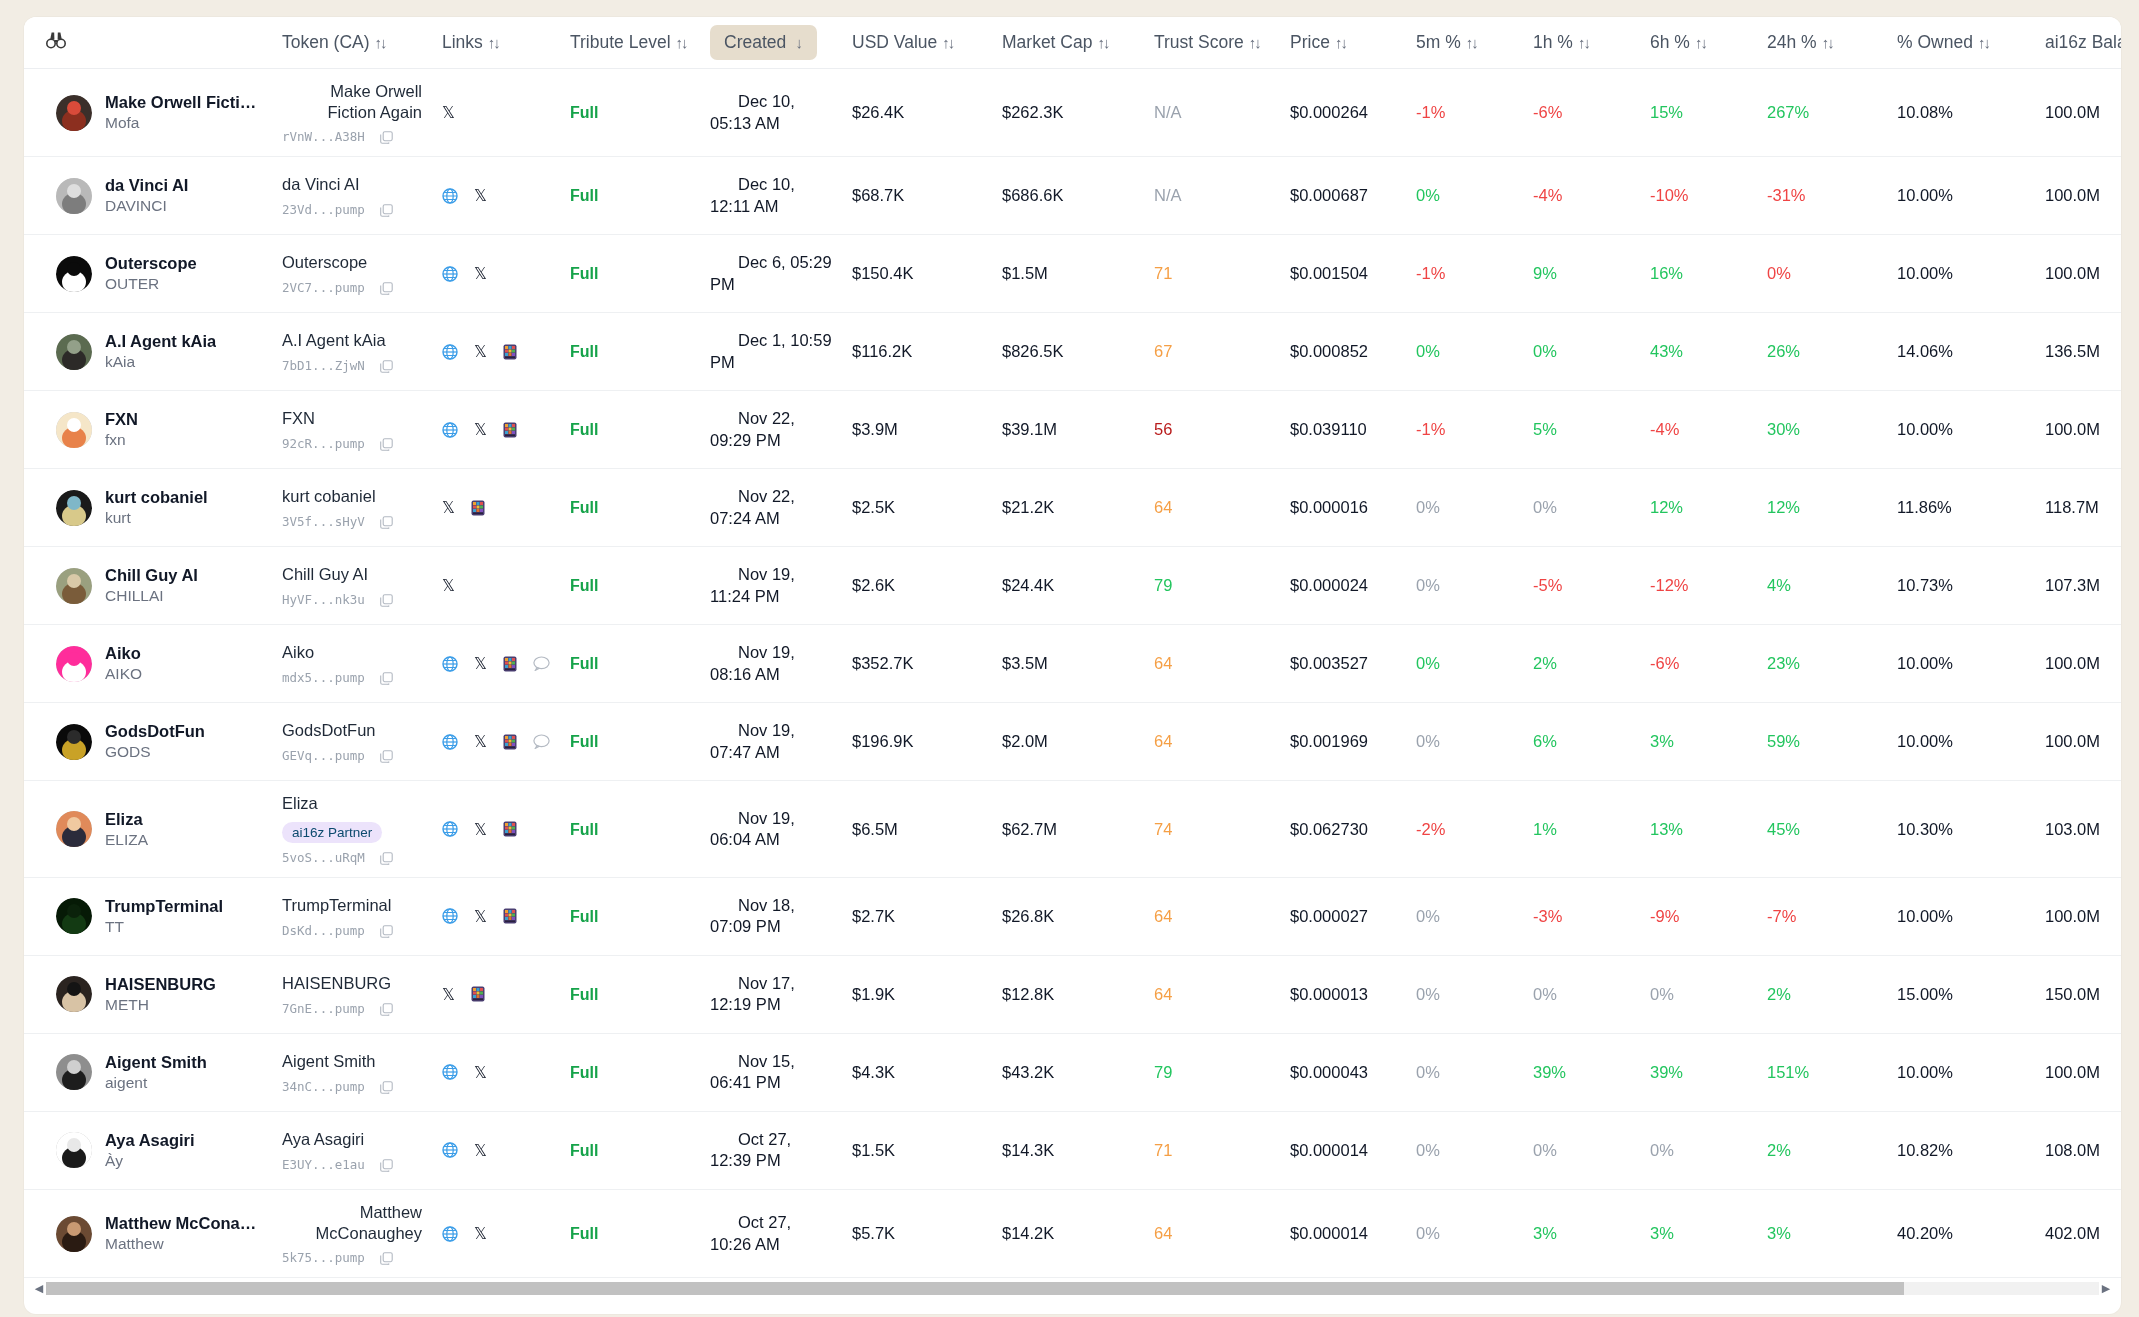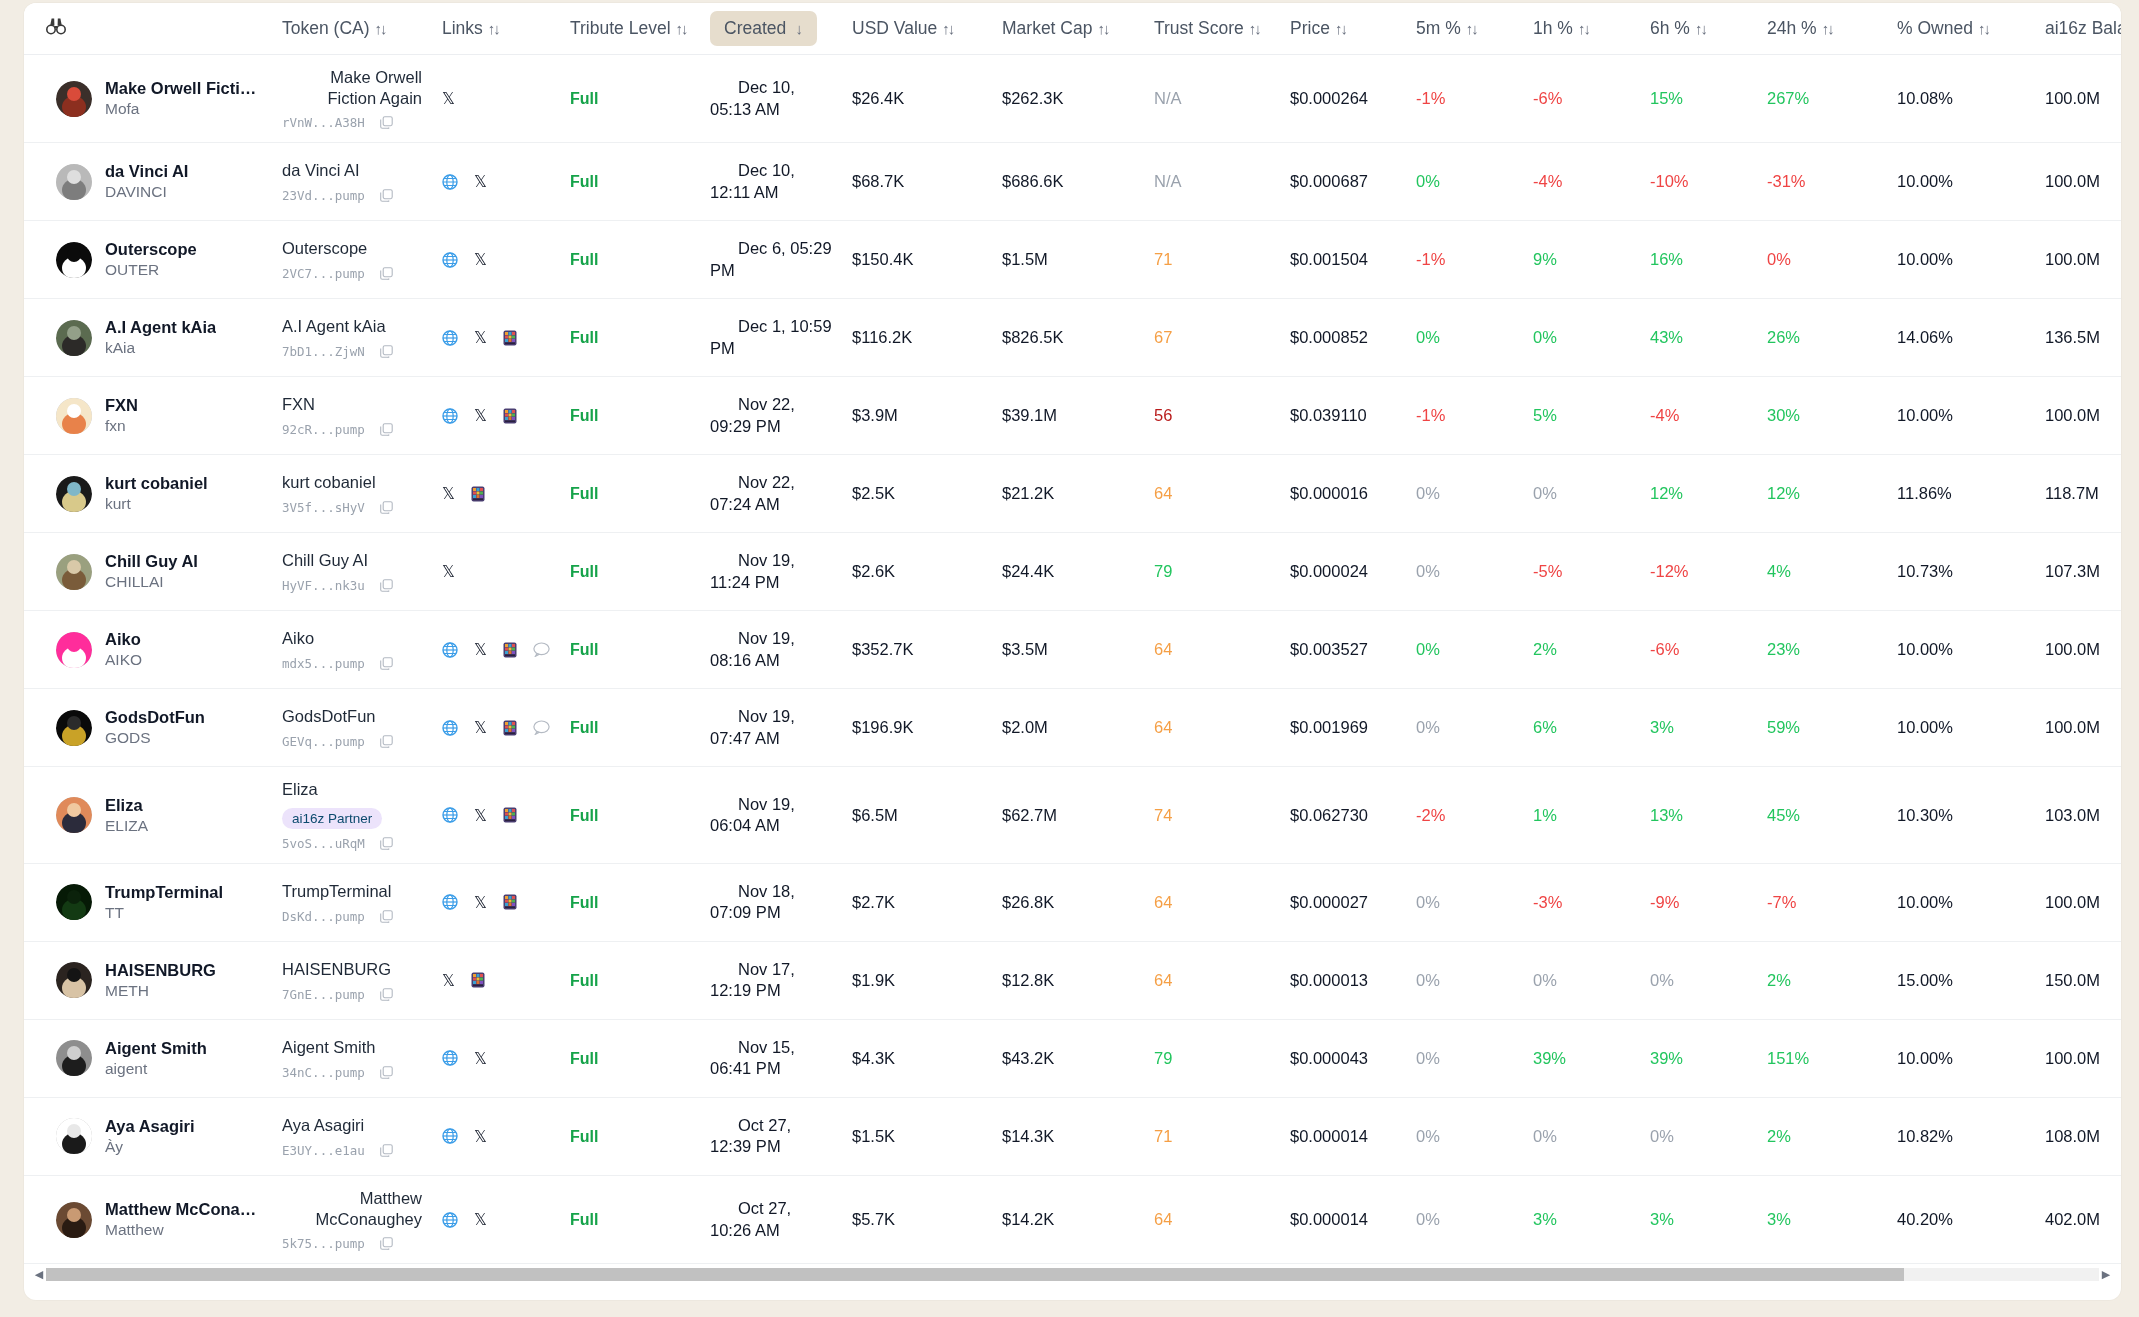--- a/index.html
+++ b/index.html
@@ -6,21 +6,21 @@
   html, body {
     margin: 0; padding: 0;
     width: 2139px; height: 1317px;
     background: #f2ede4;
     font-family: "Liberation Sans", sans-serif;
     overflow: hidden;
   }
   #app {
     width: 2139px; height: 1317px;
     background: #f2ede4;
-    padding: 3px 18px 10px 24px;
+    padding: 17px 18px 10px 24px;
     position: relative;
   }
   .table-card {
     background: #ffffff;
     border-radius: 12px;
     width: 2097px;
     height: 1297px;
     overflow: hidden;
     position: relative;
     box-shadow: 0 0 0 1px rgba(0,0,0,0.02);
@@ -103,21 +103,21 @@
   .agent-handle { font-size: 15.5px; color: #6b7280; }
 
   .token-cell { display: flex; flex-direction: column; gap: 7px; }
   .token-name-row { display: flex; align-items: center; gap: 8px; flex-wrap: wrap; }
   .token-name { font-size: 16.5px; color: #1f2937; line-height: 1.25; text-align: right; }
   .partner-badge {
     background: #ece3fb; color: #0c4a6e;
     font-size: 13.5px; border-radius: 11px;
     padding: 3px 10px; white-space: nowrap;
   }
-  .ca-row { display: flex; align-items: center; gap: 15px; }
+  .ca-row { display: flex; align-items: flex-end; gap: 15px; }
   .ca-text { font-family: "DejaVu Sans Mono", monospace; font-size: 12.5px; color: #9aa2ad; }
   .copy-icon { color: #b3b9c2; display: inline-flex; cursor: pointer; }
 
   .links-cell { display: flex; align-items: center; gap: 16px; }
   .lnk { display: inline-flex; align-items: center; cursor: pointer; }
   .glyph-x { font-size: 16px; color: #111827; font-family: "DejaVu Sans", sans-serif; }
 
   .tribute { color: #16a34a; font-weight: bold; font-size: 16px; }
   .pos { color: #22c55e; }
   .neg { color: #ef4444; }

